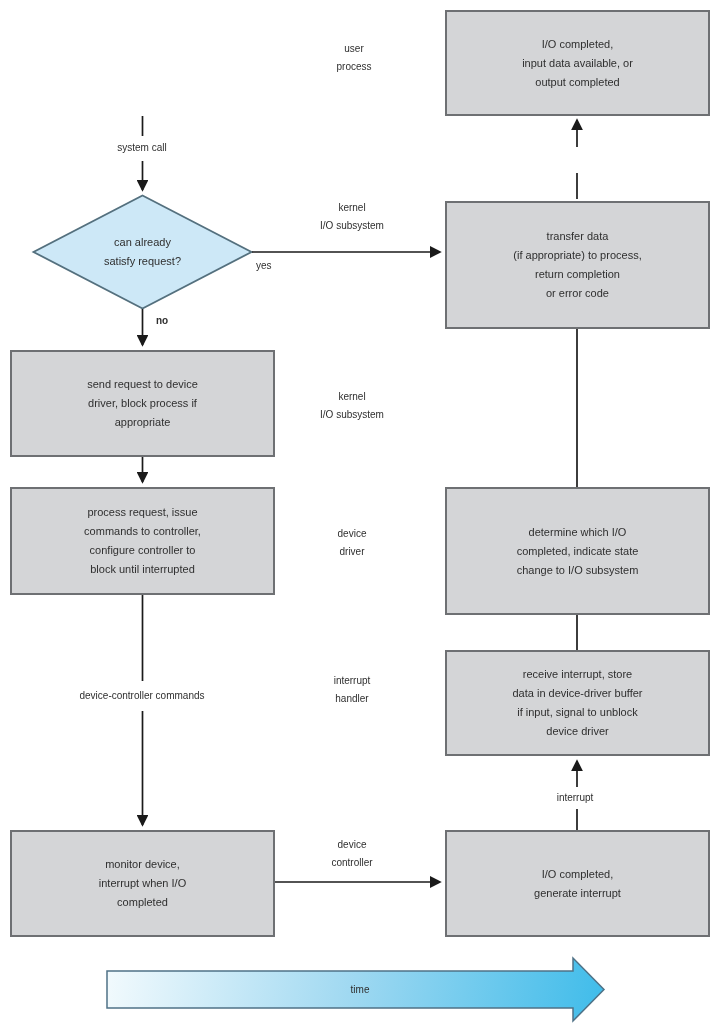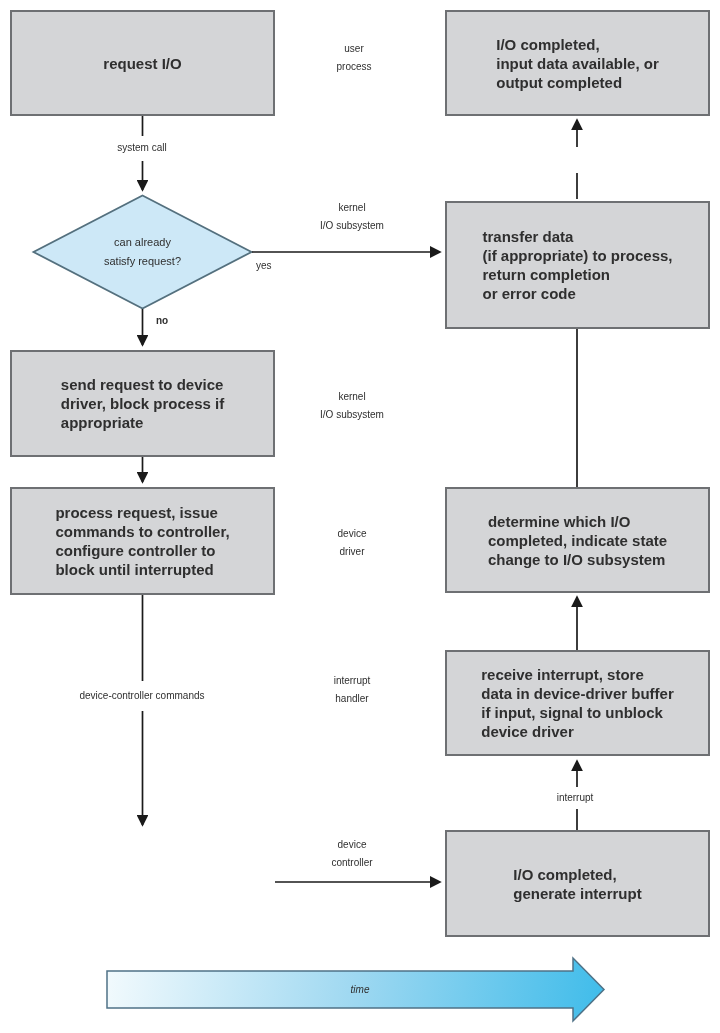--- a/index.html
+++ b/index.html
@@ -18,25 +18,25 @@
     width: 720px; height: 1033px;
   }
   .flow-box {
     position: absolute;
     background: var(--box-fill, #d4d5d7);
     border: 2px solid var(--box-border, #6e7073);
     box-sizing: border-box;
     display: flex;
     align-items: center;
     justify-content: center;
+    text-align: center;
     white-space: pre-line;
-    font-size: 15px;
+    font-size: 11px;
     line-height: 19px;
     color: var(--text-color, #2f2f2f);
-    font-weight: bold;
   }
   .col-left  { left: 10px;  width: 265px; }
   .col-right { left: 445px; width: 265px; }
   .diagram-label {
     position: absolute;
     text-align: center;
     white-space: pre-line;
     font-size: 10px;
     line-height: 18px;
     color: var(--text-color, #2f2f2f);
@@ -90,45 +90,47 @@
     <line x1="577" y1="830" x2="577" y2="809"></line>
     <line x1="577" y1="787" x2="577" y2="761" marker-end="url(#ah)"></line>
     <line x1="577" y1="650" x2="577" y2="597" marker-end="url(#ah)"></line>
     <line x1="577" y1="487" x2="577" y2="311" marker-end="url(#ah)"></line>
     <line x1="577" y1="199" x2="577" y2="173"></line>
     <line x1="577" y1="147" x2="577" y2="120" marker-end="url(#ah)"></line>
 
     <polygon points="107,971 573,971 573,958 604,989.5 573,1021 573,1008 107,1008" fill="url(#timeGrad)" style="stroke: var(--time-arrow-border, #4f7287); stroke-width: 1.5;"></polygon>
   </svg>
 
-  <div class="flow-box col-left" style="top:10px; height:106px;">request I/O</div>
 
   <div class="flow-box col-left" style="top:350px; height:107px;">send request to device
 driver, block process if
 appropriate</div>
 
   <div class="flow-box col-left" style="top:487px; height:108px;">process request, issue
 commands to controller,
 configure controller to
 block until interrupted</div>
 
+  <div class="flow-box col-left" style="top:830px; height:107px;">monitor device,
+interrupt when I/O
+completed</div>
 
   <div class="diamond-text">can already
 satisfy request?</div>
 
   <div class="flow-box col-right" style="top:10px; height:106px;">I/O completed,
 input data available, or
 output completed</div>
 
   <div class="flow-box col-right" style="top:201px; height:128px;">transfer data
 (if appropriate) to process,
 return completion
 or error code</div>
 
-  <div class="flow-box col-right" style="top:487px; height:106px;">determine which I/O
+  <div class="flow-box col-right" style="top:487px; height:128px;">determine which I/O
 completed, indicate state
 change to I/O subsystem</div>
 
   <div class="flow-box col-right" style="top:650px; height:106px;">receive interrupt, store
 data in device-driver buffer
 if input, signal to unblock
 device driver</div>
 
   <div class="flow-box col-right" style="top:830px; height:107px;">I/O completed,
 generate interrupt</div>
@@ -155,15 +157,15 @@
 
   <div class="diagram-label" style="left:352px; top:525px; width:150px;">device
 driver</div>
 
   <div class="diagram-label" style="left:352px; top:672px; width:150px;">interrupt
 handler</div>
 
   <div class="diagram-label" style="left:352px; top:836px; width:150px;">device
 controller</div>
 
-  <div class="diagram-label" style="left:360px; top:981px;font-style:italic;">time</div>
+  <div class="diagram-label" style="left:360px; top:981px;">time</div>
 
 </div>
 
 </body></html>

